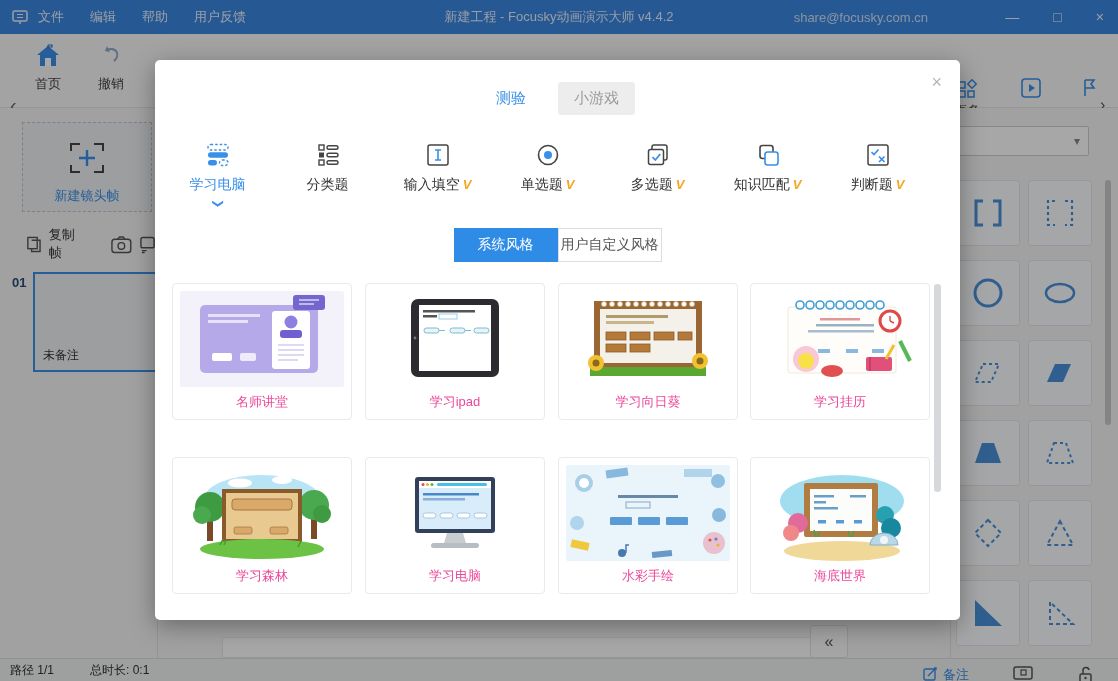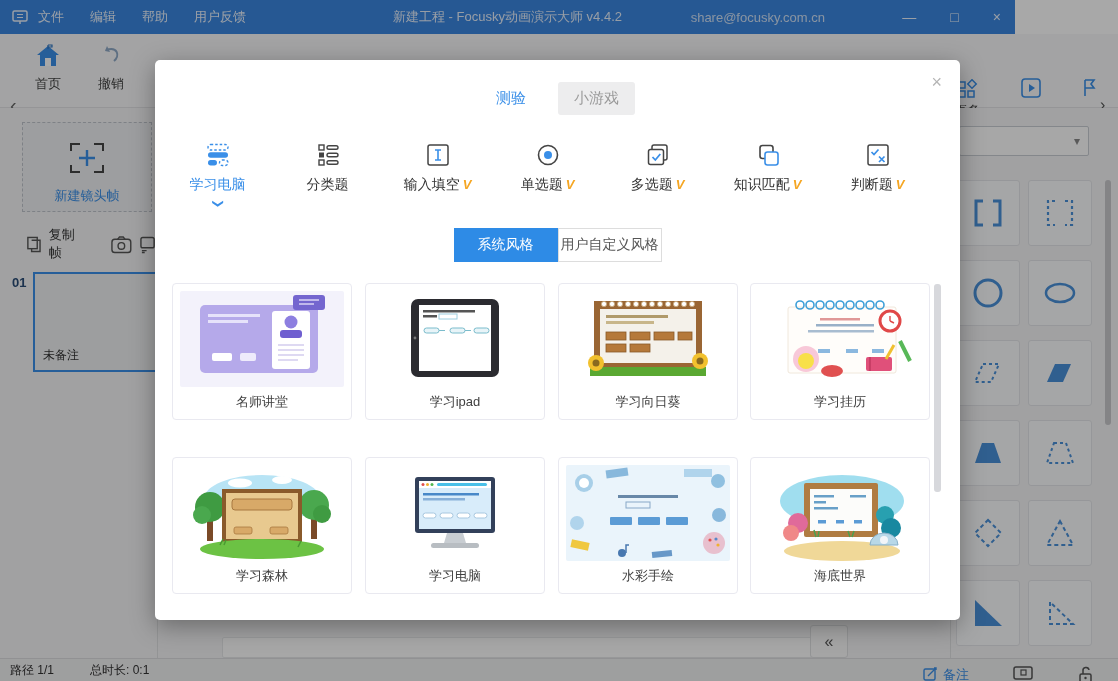--- a/index.html
+++ b/index.html
@@ -1,21 +1,21 @@
 <!DOCTYPE html>
 <html><head>
 <meta charset="utf-8">
 <style>
   * { box-sizing: border-box; margin:0; padding:0; }
   html,body { width:1118px; height:681px; overflow:hidden; }
   body { position:relative; font-family:"Liberation Sans","DejaVu Sans",sans-serif; background:#fff; color:#333; }
   .abs { position:absolute; }
 
   
-  .titlebar { left:0; top:0; width:1015px; height:34px; background:#3a86e0; display:flex; align-items:center; }
+  .titlebar { left:0; top:0; width:1118px; height:34px; background:#3a86e0; display:flex; align-items:center; }
   .app-icon { margin:0 10px 0 12px; }
   .menus { display:flex; gap:26px; color:#eaf2fc; font-size:13px; }
   .menus span { cursor:default; }
   .tb-title { position:absolute; left:0; right:0; text-align:center; color:#e4eefb; font-size:13px; pointer-events:none; }
   .tb-account { position:absolute; right:190px; color:#cfe0f5; font-size:13px; }
   .winbtns { position:absolute; right:14px; display:flex; gap:34px; color:#eaf2fc; font-size:14px; }
 
   
   .toolbar { left:0; top:34px; width:1118px; height:74px; background:#f7f8f9; border-bottom:1px solid #e2e3e5; }
   .tb-back { left:10px; top:60px; font-size:20px; color:#666; }
@@ -69,21 +69,21 @@
   .quiz-item { display:flex; flex-direction:column; align-items:center; width:82px; position:relative; }
   .quiz-item .qlbl { margin-top:8px; font-size:14px; color:#333; white-space:nowrap; }
   .quiz-item.active .qlbl { color:#3a8fe8; }
   .quiz-item .badge { color:#f5a623; font-weight:bold; font-style:italic; font-size:13px; margin-left:3px; }
   .quiz-item .marker { position:absolute; left:50%; bottom:-16px; transform:translateX(-50%); color:#3a8fe8; font-size:11px; }
   .style-tabs { position:absolute; left:0; right:0; top:168px; display:flex; justify-content:center; }
   .stab { width:104px; height:34px; font-size:14px; display:flex; align-items:center; justify-content:center; background:#fff; border:1px solid #ddd; color:#555; }
   .stab.active { background:#2e8be6; border-color:#2e8be6; color:#fff; }
   .card { position:absolute; width:180px; height:137px; background:#fff; border:1px solid #e9e9f0; border-radius:4px; }
   .card .preview { position:absolute; left:7px; top:7px; width:164px; height:96px; overflow:hidden; border-radius:2px; }
-  .card .card-label { position:absolute; left:0; right:0; bottom:8px; text-align:center; font-size:13px; color:#404040; }
+  .card .card-label { position:absolute; left:0; right:0; bottom:8px; text-align:center; font-size:13px; color:#ec4899; }
   .modal-scroll { position:absolute; left:779px; top:224px; width:7px; height:208px; background:#d7d8dc; border-radius:3px; }
 </style>
 </head>
 <body>
 
 <div class="abs titlebar">
   <svg class="app-icon" width="16" height="15" viewBox="0 0 16 15">
       <rect x="1" y="1" width="14" height="10" rx="1.5" fill="none" stroke="#eaf2fc" stroke-width="1.5"></rect>
       <path d="M5,4.5 h6 M5,7.5 h6" stroke="#eaf2fc" stroke-width="1.2"></path>
       <path d="M8,11 v3" stroke="#eaf2fc" stroke-width="1.5"></path>

